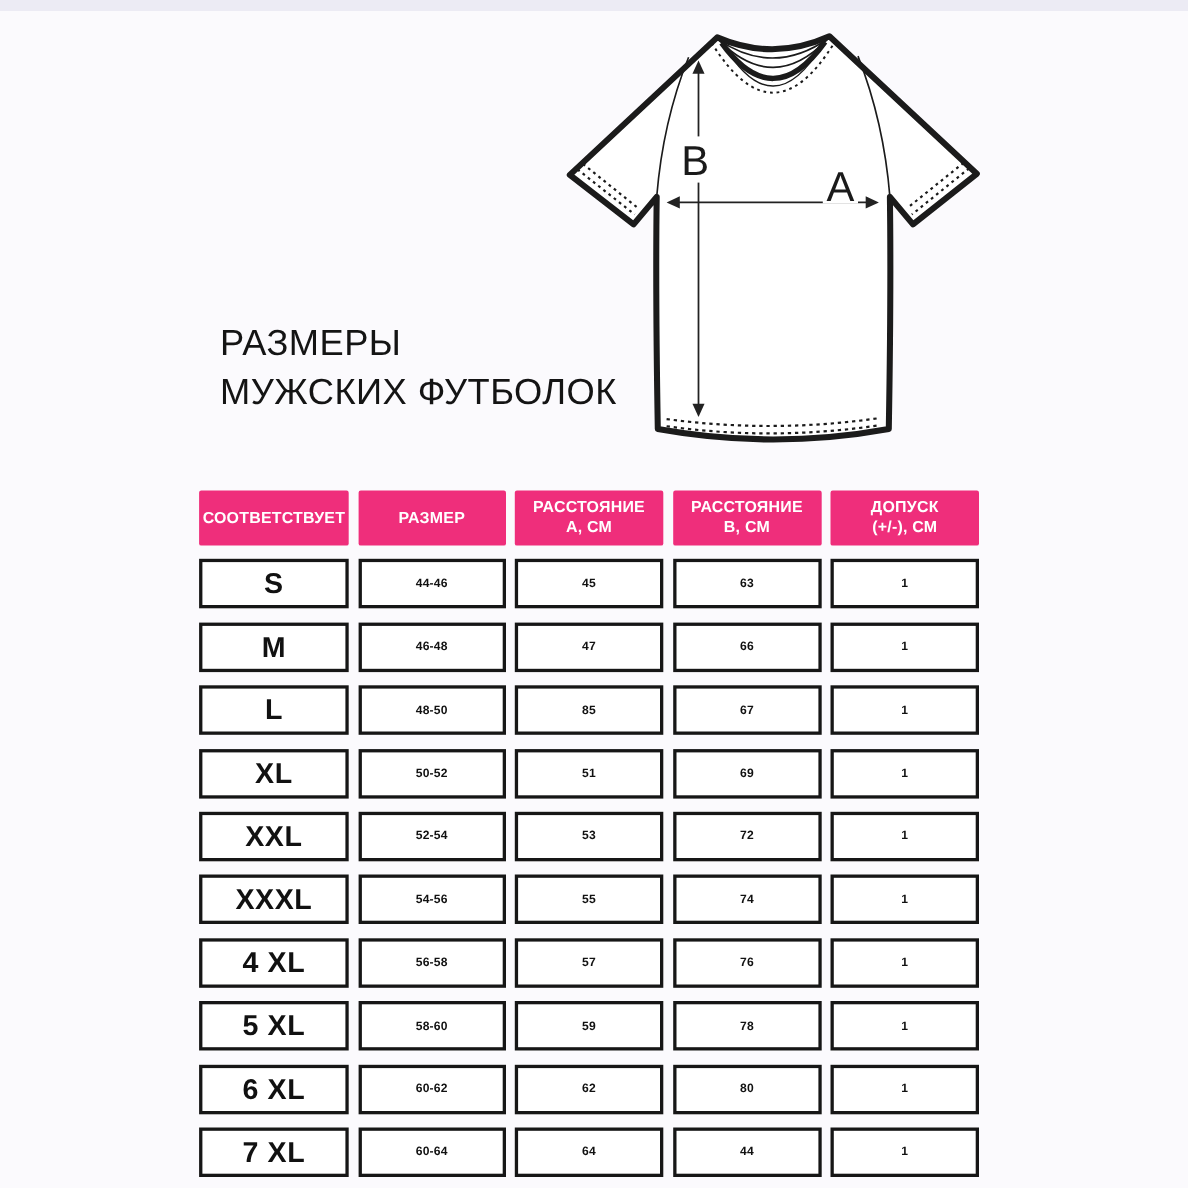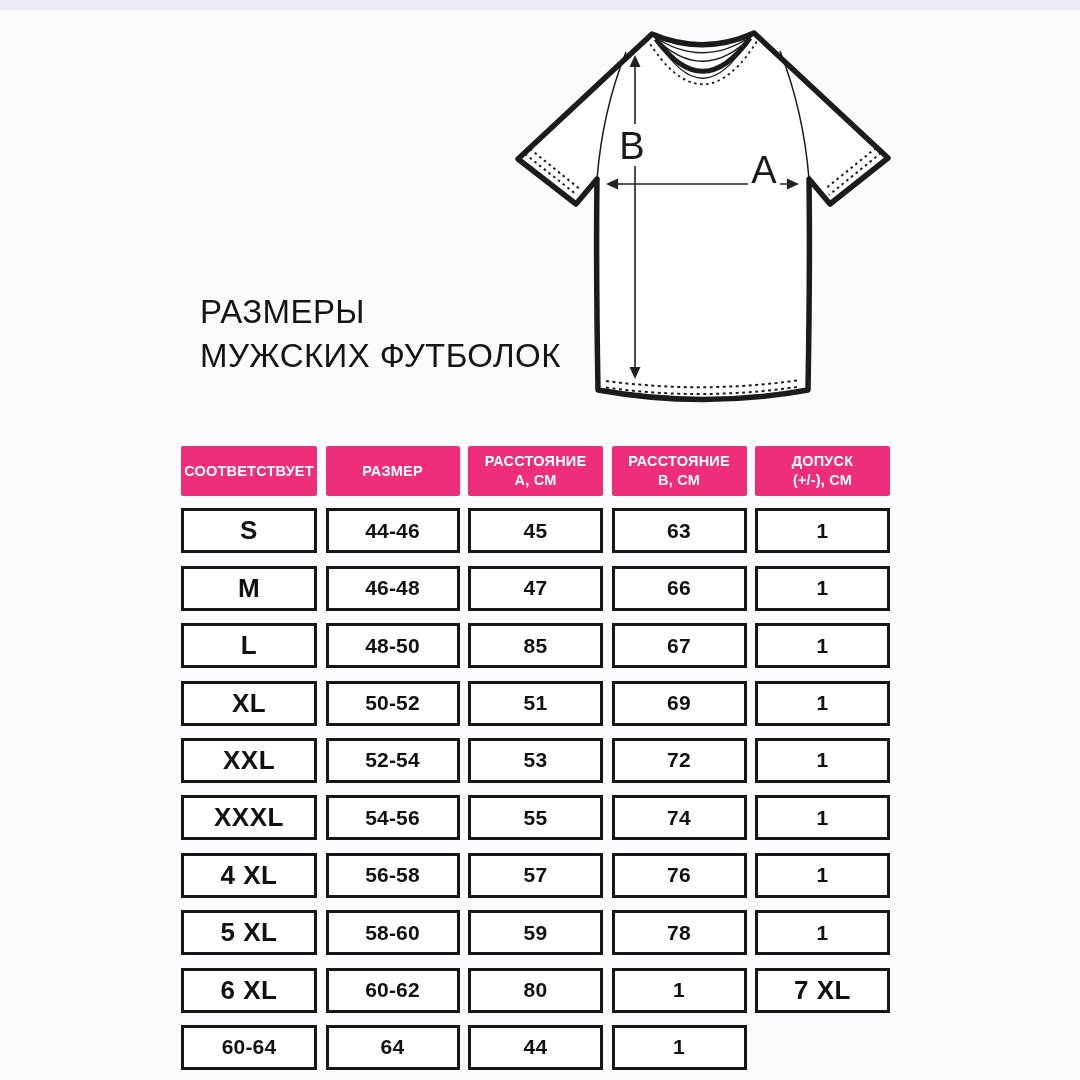--- a/index.html
+++ b/index.html
@@ -43,21 +43,21 @@
     white-space:pre-line;
   }
   .td{
     background:#ffffff;
     border:3px solid #161616;
     display:flex; align-items:center; justify-content:center;
     font-weight:700; color:#111111;
     box-sizing:border-box;
   }
   .td.size{font-size:26px; letter-spacing:0.5px;}
-  .td.val{font-size:21px; letter-spacing:0.2px;}
+  .td.val{font-size:11px; letter-spacing:0.2px;}
 </style>
 </head>
 <body>
 
 <div class="canvas" style="--accent: #EF2E7B; background: rgb(251, 250, 253);">
 
   <div class="top-strip" style="background: rgb(236, 235, 244);"></div>
 
   <div class="page-title">РАЗМЕРЫ
 МУЖСКИХ ФУТБОЛОК</div>
@@ -153,20 +153,21 @@
     <div class="td val">1</div>
 
     <div class="td size">5 XL</div>
     <div class="td val">58-60</div>
     <div class="td val">59</div>
     <div class="td val">78</div>
     <div class="td val">1</div>
 
     <div class="td size">6 XL</div>
     <div class="td val">60-62</div>
+    <div class="td val">62</div>
     <div class="td val">80</div>
     <div class="td val">1</div>
 
     <div class="td size">7 XL</div>
     <div class="td val">60-64</div>
     <div class="td val">64</div>
     <div class="td val">44</div>
     <div class="td val">1</div>
   </div>
 

